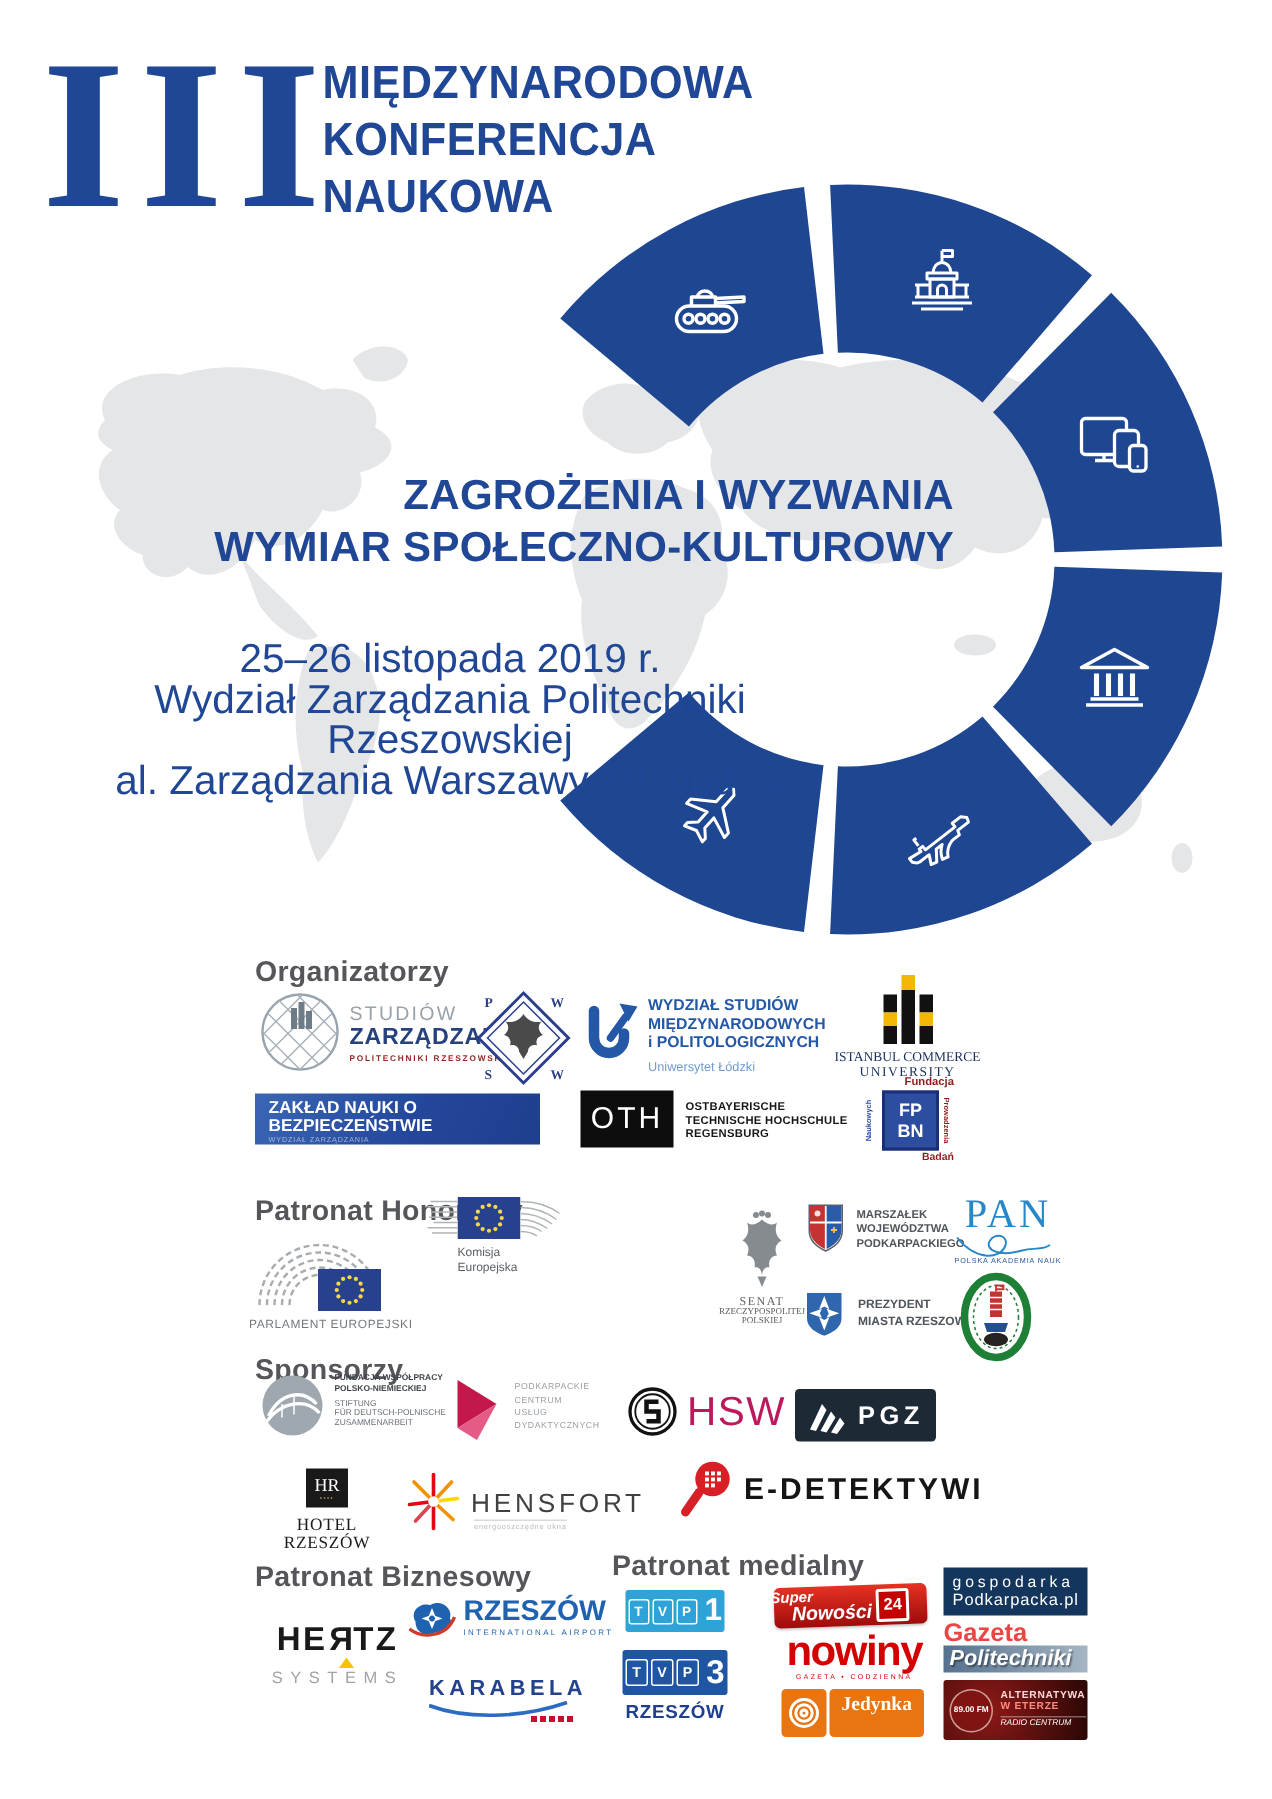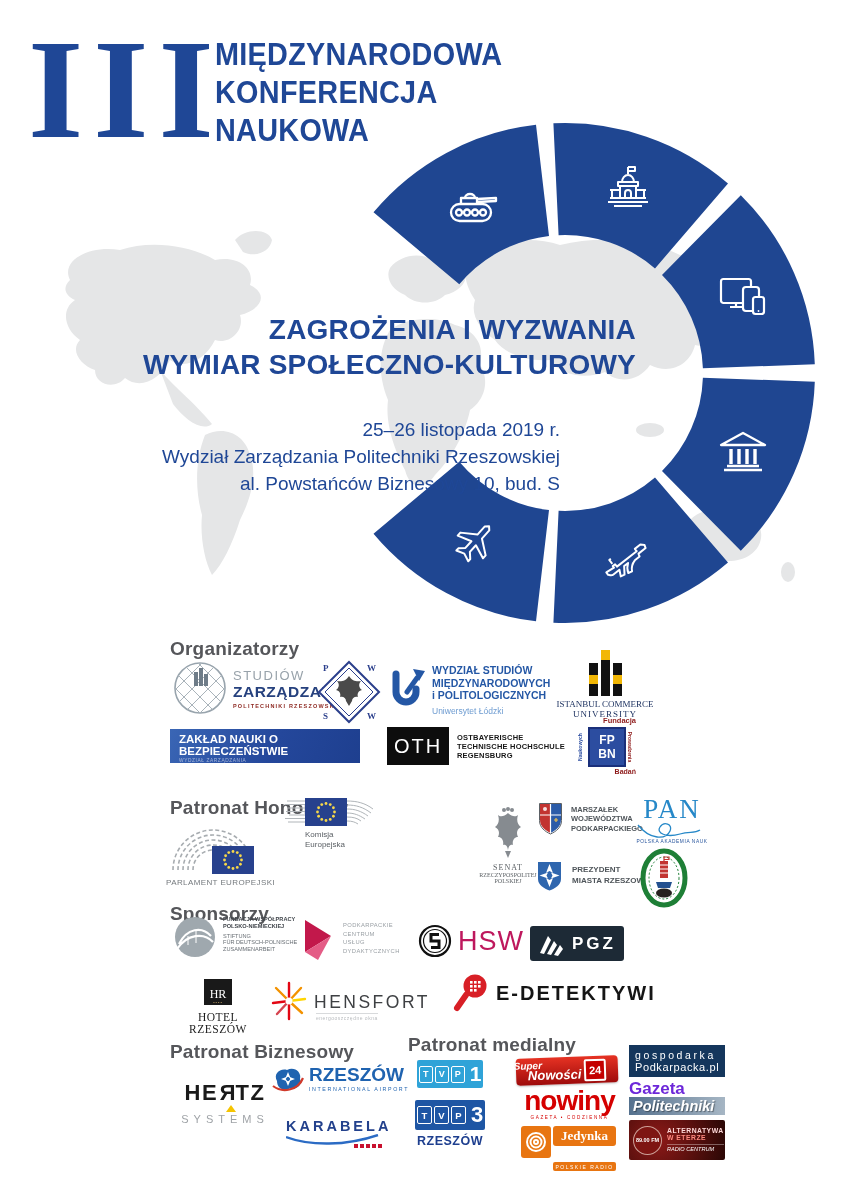--- a/index.html
+++ b/index.html
@@ -90,24 +90,24 @@
     </g>
   </svg>
   <svg class="abs" style="left:443px;top:514px" width="60" height="60" viewBox="0 0 60 60" fill="none" stroke="#fff" stroke-width="2" stroke-linejoin="round">
     <path transform="rotate(42 30 30)" d="M30,6 l3,3 v11 l14,10 v4 l-14,-5 v9 l5,5 v3 l-8,-3 -8,3 v-3 l5,-5 v-9 l-14,5 v-4 l14,-10 V9 z"></path>
   </svg>
 
   <div class="abs" style="left:58px;top:312px;width:578px;text-align:right;font-weight:700;font-size:28px;line-height:35px;letter-spacing:.2px;z-index:2">
     <div>ZAGROŻENIA I WYZWANIA</div>
     <div>WYMIAR SPOŁECZNO-KULTUROWY</div>
   </div>
-  <div class="abs" style="left:40px;top:416px;width:520px;text-align:right;font-size:19px;line-height:27px;z-index:2">
+  <div class="abs" style="left:40px;top:426px;width:520px;text-align:center;font-size:27px;line-height:27px;z-index:2">
     <div>25–26 listopada 2019 r.</div>
     <div>Wydział Zarządzania Politechniki Rzeszowskiej</div>
-    <div>al. Powstańców Biznesowy 10, bud. S</div>
+    <div>al. Zarządzania Warszawy 10, bud. S</div>
   </div>
 
   <div class="abs sect-h" style="left:170px;top:638px">Organizatorzy</div>
 
   <div class="abs" style="left:172px;top:660px">
     <svg width="56" height="56" viewBox="0 0 56 56">
       <defs>
           <clipPath id="wzclip">
             <circle cx="28" cy="28" r="25"></circle>
           </clipPath>
@@ -372,21 +372,21 @@
   <div class="abs" style="left:530px;top:926px;width:94px;height:35px;background:#1D2A36;border-radius:3px;display:flex;align-items:center;justify-content:center;gap:7px">
     <svg width="27" height="24" viewBox="0 0 27 24" fill="#fff">
       <polygon points="2,21 10,4 13,8 6,22"></polygon>
       <polygon points="9,22 16,9 19,13 13,23"></polygon>
       <polygon points="16,23 22,13 25,17 20,24"></polygon>
     </svg>
     <span style="color:#fff;font-size:17px;font-weight:700;letter-spacing:3px">PGZ</span>
   </div>
 
   <div class="abs" style="left:168px;top:979px;width:100px;text-align:center">
-    <div style="width:28px;height:26px;background:#191919;margin:0 auto;display:flex;flex-direction:column;align-items:center;justify-content:flex-end">
+    <div style="width:28px;height:26px;background:#191919;margin:0 auto;display:flex;flex-direction:column;align-items:center;justify-content:center">
       <span style="color:#fff;font-family:'Liberation Serif',serif;font-size:12px;line-height:12px">HR</span>
       <span style="color:#C9A96A;font-size:4px;letter-spacing:1px">••••</span>
     </div>
     <div style="font-family:'Liberation Serif',serif;font-size:11.5px;color:#1C1C1C;letter-spacing:.5px;margin-top:6px">HOTEL RZESZÓW</div>
   </div>
 
   <div class="abs" style="left:270px;top:980px;width:140px">
     <svg class="abs" style="left:0;top:0" width="38" height="42" viewBox="0 0 38 42">
       <g stroke-width="2.4" stroke-linecap="round">
         <path d="M19,21 L19,3" stroke="#E30613"></path>
@@ -494,33 +494,33 @@
   </div>
 
   <div class="abs" style="left:521px;top:1126px;display:flex;gap:2px">
     <div style="width:30px;height:32px;background:#E87511;border-radius:3px;display:flex;align-items:center;justify-content:center">
       <svg width="24" height="24" viewBox="0 0 24 24" fill="none" stroke="#fff" stroke-width="2">
         <circle cx="12" cy="12" r="9"></circle>
           <circle cx="12" cy="12" r="5.5"></circle>
           <circle cx="12" cy="12" r="2"></circle>
       </svg>
     </div>
-    <div style="display:flex;flex-direction:column;gap:16px">
+    <div style="display:flex;gap:16px">
       <div style="background:#E87511;border-radius:3px;color:#fff;font-family:'Liberation Serif',serif;font-weight:700;font-size:13px;padding:2px 8px">Jedynka</div>
       <div style="background:#E87511;border-radius:2px;color:#fff;font-size:5px;letter-spacing:1.5px;text-align:center;padding:1.5px 0">POLSKIE RADIO</div>
     </div>
   </div>
 
   <div class="abs" style="left:629px;top:1045px;width:96px;background:#14365C;padding:4px 6px;box-sizing:border-box">
     <div style="color:#fff;font-size:10.5px;letter-spacing:2.6px">gospodarka</div>
     <div style="color:#fff;font-size:11px;letter-spacing:.6px">Podkarpacka.pl</div>
   </div>
 
   <div class="abs" style="left:629px;top:1080px;width:96px">
-    <div style="font-size:17px;font-weight:700;color:#6d28d9;line-height:17px">Gazeta</div>
+    <div style="font-size:17px;font-weight:700;color:#ef4444;line-height:17px">Gazeta</div>
     <div style="background:linear-gradient(90deg,#55718E,#A6B6C4);color:#fff;font-size:14.5px;font-weight:700;font-style:italic;padding:1px 4px;text-shadow:1px 1px 1px rgba(0,0,0,.4)">Politechniki</div>
   </div>
 
   <div class="abs" style="left:629px;top:1120px;width:96px;height:40px;background:radial-gradient(circle at 30% 50%,#8E1A18,#2A0705);border-radius:2px;display:flex;align-items:center;gap:5px;padding:0 4px;box-sizing:border-box">
     <div style="width:27px;height:27px;border-radius:50%;border:1.5px solid rgba(240,220,210,.7);background:#7E1512;display:flex;align-items:center;justify-content:center;flex-shrink:0">
       <span style="color:#fff;font-size:5.5px;font-weight:700;text-align:center">89.00 FM</span>
     </div>
     <div style="line-height:7.5px">
       <div style="color:#FFD9D9;font-size:6.8px;font-weight:700;letter-spacing:.5px">ALTERNATYWA</div>
       <div style="color:#FF8A80;font-size:6.8px;font-weight:700;letter-spacing:.5px">W ETERZE</div>

